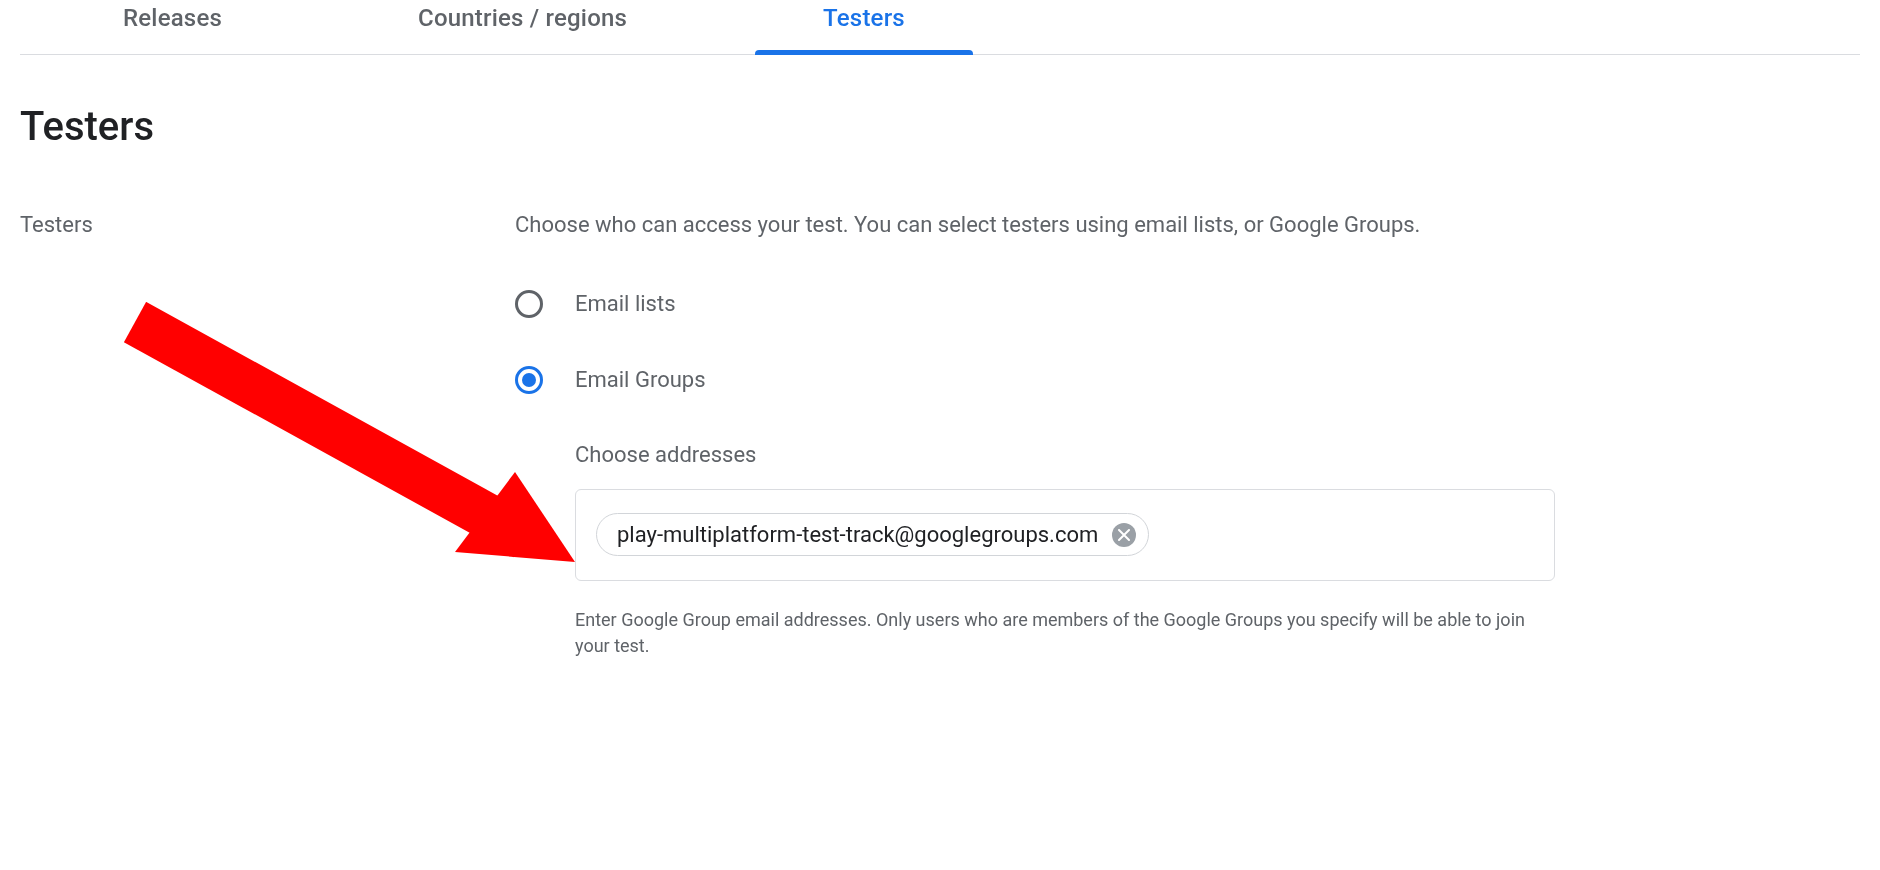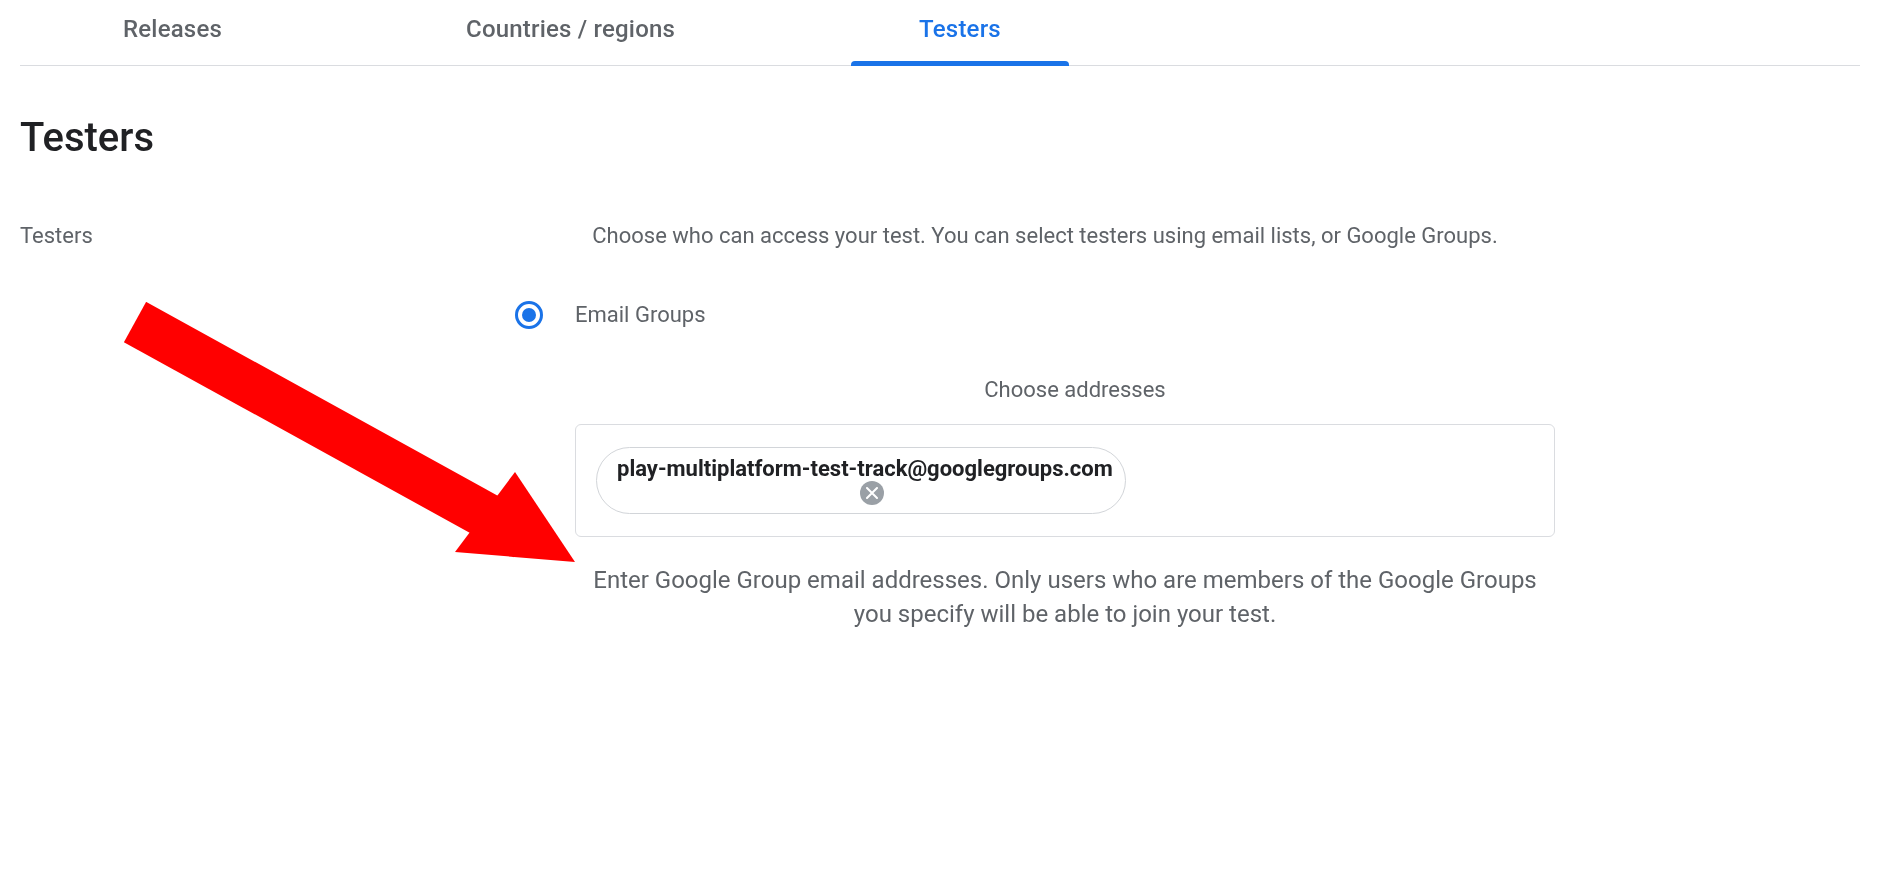--- a/index.html
+++ b/index.html
@@ -28,24 +28,23 @@
     position: relative;
     width: 1880px;
     height: 870px;
     padding: 0 20px;
   }
 
   
   .tabs {
     display: flex;
     align-items: flex-end;
-    height: 66px;
+    height: 55px;
     border-bottom: 1px solid var(--border);
     padding-left: 85px;
-    gap: 48px;
   }
   .tab {
     position: relative;
     font-size: 24px;
     font-weight: 500;
     color: var(--text-mid);
     padding: 0 18px 22px 18px;
     margin-right: 160px;
     cursor: pointer;
     letter-spacing: .2px;
@@ -82,21 +81,20 @@
   .form-label {
     width: 495px;
     flex: 0 0 495px;
     font-size: 22px;
     color: var(--text-mid);
     padding-top: 2px;
   }
   .form-body {
     flex: 1 1 auto;
     max-width: 1060px;
-    text-align: center;
   }
   .form-desc {
     font-size: 22px;
     color: var(--text-mid);
     line-height: 1.35;
   }
 
   
   .radio-list {
     margin-top: 50px;
@@ -152,41 +150,40 @@
     max-width: 980px;
     cursor: text;
   }
   .chip {
     display: inline-flex;
     align-items: center;
     border: 1px solid var(--chip-border);
     border-radius: 999px;
     padding: 8px 12px 8px 20px;
     font-size: 22px;
-    font-weight: 700;
+    font-weight: 400;
     color: var(--text-dark);
     background: #fff;
-    flex-direction: column;
   }
   .chip-close {
     display: inline-flex;
     align-items: center;
     justify-content: center;
     width: 24px;
     height: 24px;
     border-radius: 50%;
     background: var(--chip-close);
     margin-left: 14px;
     cursor: pointer;
   }
   .chip-close svg { display:block; }
 
   .helper {
     margin: 26px 0 12px 60px;
-    font-size: 24px;
+    font-size: 18px;
     color: var(--text-mid);
     line-height: 1.45;
     max-width: 980px;
   }
 
   
   .arrow {
     position: absolute;
     left: 105px;
     top: 302px;
@@ -205,20 +202,24 @@
   </div>
 
   <h1 class="page-title">Testers</h1>
 
   <div class="form-row">
     <div class="form-label">Testers</div>
     <div class="form-body">
       <div class="form-desc">Choose who can access your test. You can select testers using email lists, or Google Groups.</div>
 
       <div class="radio-list">
+        <div class="radio-item">
+          <span class="radio"></span>
+          <span class="radio-label">Email lists</span>
+        </div>
         <div class="radio-item">
           <span class="radio checked"></span>
           <span class="radio-label">Email Groups</span>
         </div>
       </div>
 
       <div class="field-sublabel">Choose addresses</div>
 
       <div class="chip-input">
         <span class="chip">

